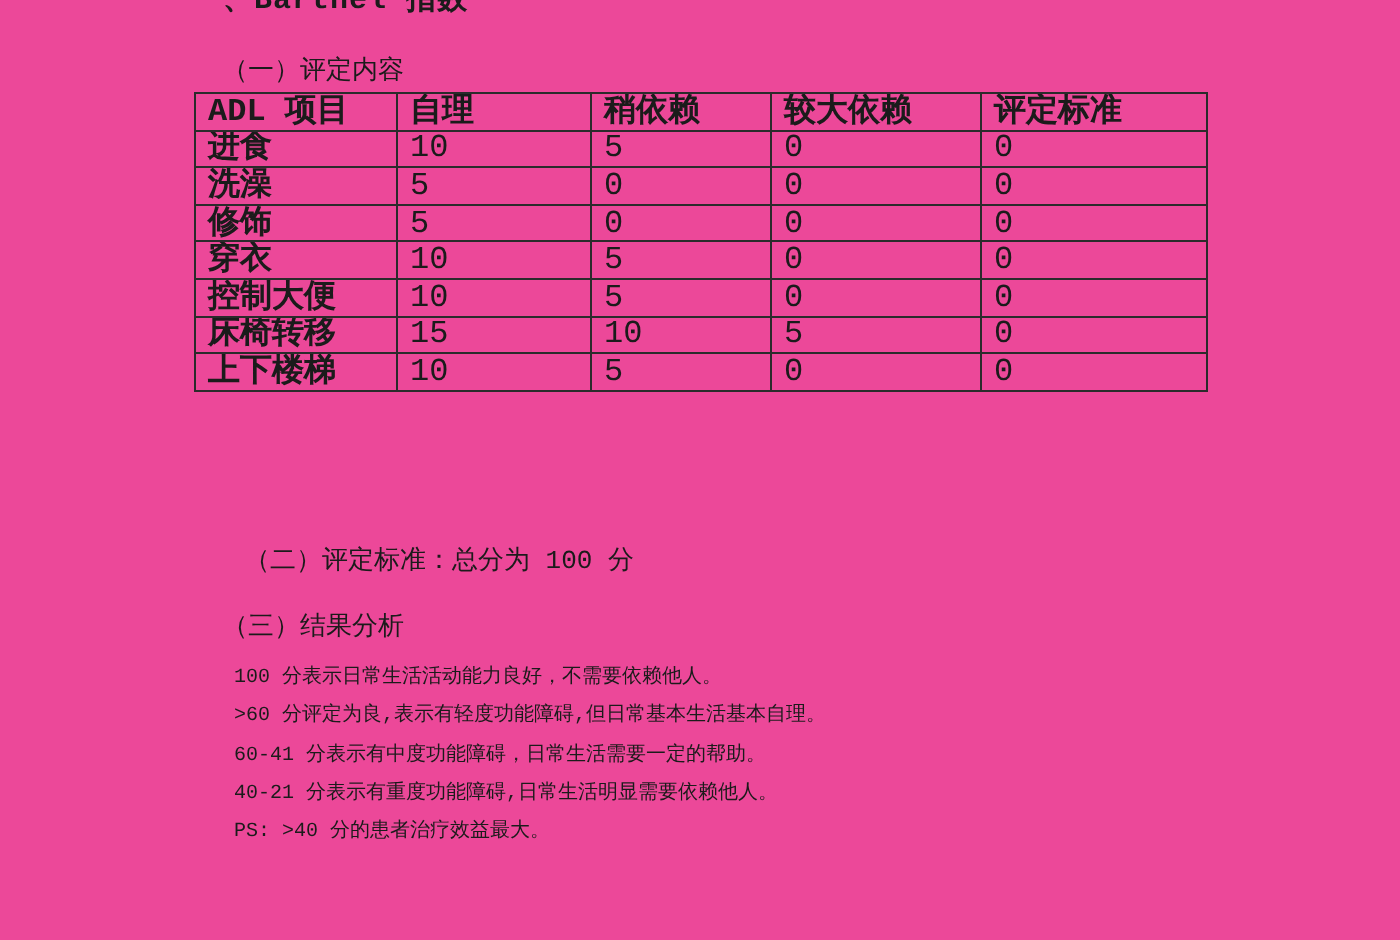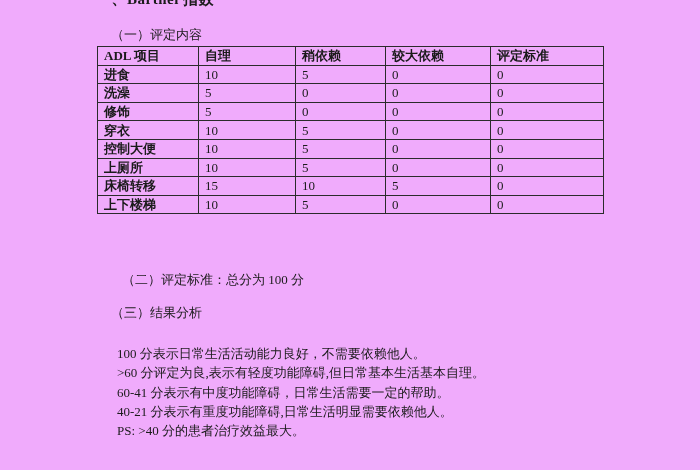--- a/index.html
+++ b/index.html
@@ -4,23 +4,23 @@
 <style>
   html, body {
     margin: 0;
     padding: 0;
     background: #ffffff;
   }
   .page {
     position: relative;
     width: 700px;
     height: 470px;
-    background: #f0abfc;
+    background: #ec4899;
     overflow: hidden;
-    font-family: Liberation Serif, serif;
+    font-family: Liberation Mono, monospace;
     color: #1b1b1b;
   }
   .doc-title {
     position: absolute;
     top: -10px;            
     left: 96px;
     margin: 0;
     font-size: 15px;
     font-weight: bold;
     letter-spacing: 0.5px;
@@ -41,36 +41,36 @@
     top: 46px;
     left: 97px;
     width: 506px;
     border-collapse: collapse;
     table-layout: fixed;
   }
   table.adl th, table.adl td {
     border: 1px solid #2b2b2b;
     height: 17.6px;
     padding: 0 2px 0 6px;
-    font-size: 13px;
+    font-size: 16px;
     line-height: 1;
     text-align: left;
     vertical-align: middle;
     overflow: hidden;
     white-space: nowrap;
   }
   table.adl th { font-weight: bold; }
   td.item-cell { font-weight: bold; }
   td.score-cell { font-weight: normal; font-size: 12.5px; }
 
   .analysis {
     position: absolute;
-    top: 344px;
+    top: 330px;
     left: 117px;
-    font-size: 13px;
+    font-size: 10px;
     line-height: 19.3px;
   }
   .analysis-line { white-space: nowrap; }
 </style>
 </head>
 <body>
 
 <div class="page">
 
   <h1 class="doc-title">一、Barthel 指数</h1>
@@ -124,27 +124,20 @@
         <td class="score-cell">0</td>
       </tr>
       <tr>
         <td class="item-cell">控制大便</td>
         <td class="score-cell">10</td>
         <td class="score-cell">5</td>
         <td class="score-cell">0</td>
         <td class="score-cell">0</td>
       </tr>
       <tr>
-        <td class="item-cell">上厕所</td>
-        <td class="score-cell">10</td>
-        <td class="score-cell">5</td>
-        <td class="score-cell">0</td>
-        <td class="score-cell">0</td>
-      </tr>
-      <tr>
         <td class="item-cell">床椅转移</td>
         <td class="score-cell">15</td>
         <td class="score-cell">10</td>
         <td class="score-cell">5</td>
         <td class="score-cell">0</td>
       </tr>
       <tr>
         <td class="item-cell">上下楼梯</td>
         <td class="score-cell">10</td>
         <td class="score-cell">5</td>

